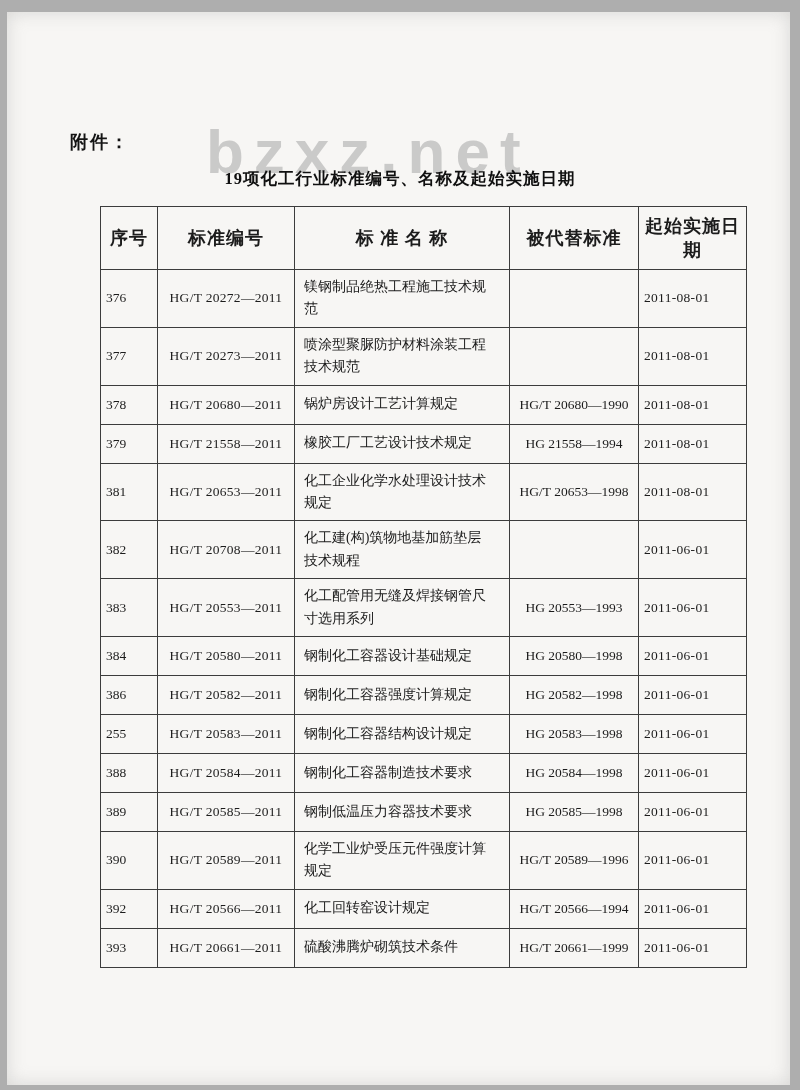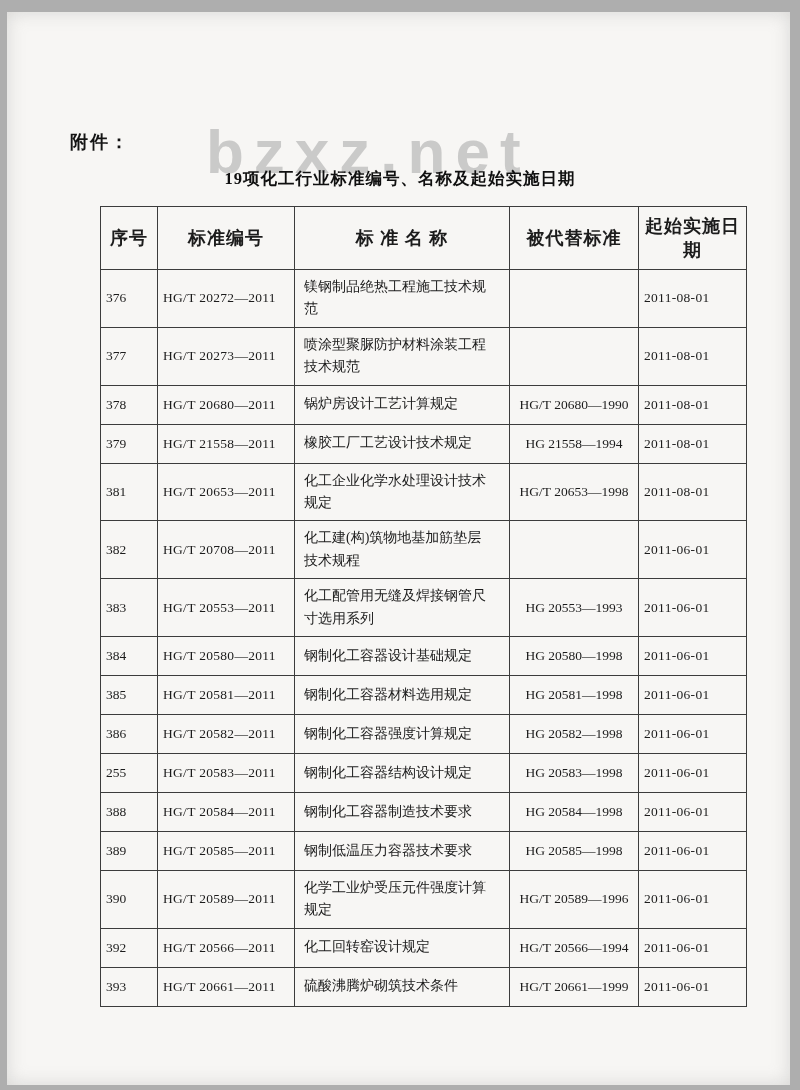--- a/index.html
+++ b/index.html
@@ -64,21 +64,21 @@
     padding: 7px 2px;
     text-align: center;
     letter-spacing: 1px;
   }
   .std-table td {
     font-size: 13.5px;
     padding: 4px 5px;
     height: 26px;
   }
   td.col-no     { text-align: left; width: 55px; }
-  td.col-code   { width: 135px; letter-spacing: 0.3px; }
+  td.col-code   { text-align: center; width: 135px; letter-spacing: 0.3px; }
   td.col-name   { text-align: left; width: 213px; font-size: 14px;
                   padding: 6px 22px 6px 9px; line-height: 1.6; }
   td.col-replaced { text-align: center; width: 127px; }
   td.col-date   { text-align: left; width: 106px; letter-spacing: 0.3px; }
   col.c-no { width: 57px; } col.c-code { width: 137px; } col.c-name { width: 215px; }
   col.c-replaced { width: 129px; } col.c-date { width: 108px; }
 </style>
 </head>
 <body>
 
@@ -159,27 +159,20 @@
           <td class="col-date">2011-06-01</td>
         </tr>
         <tr>
           <td class="col-no">384</td>
           <td class="col-code">HG/T 20580—2011</td>
           <td class="col-name">钢制化工容器设计基础规定</td>
           <td class="col-replaced">HG 20580—1998</td>
           <td class="col-date">2011-06-01</td>
         </tr>
         <tr>
-          <td class="col-no">385</td>
-          <td class="col-code">HG/T 20581—2011</td>
-          <td class="col-name">钢制化工容器材料选用规定</td>
-          <td class="col-replaced">HG 20581—1998</td>
-          <td class="col-date">2011-06-01</td>
-        </tr>
-        <tr>
           <td class="col-no">386</td>
           <td class="col-code">HG/T 20582—2011</td>
           <td class="col-name">钢制化工容器强度计算规定</td>
           <td class="col-replaced">HG 20582—1998</td>
           <td class="col-date">2011-06-01</td>
         </tr>
         <tr>
           <td class="col-no">255</td>
           <td class="col-code">HG/T 20583—2011</td>
           <td class="col-name">钢制化工容器结构设计规定</td>

